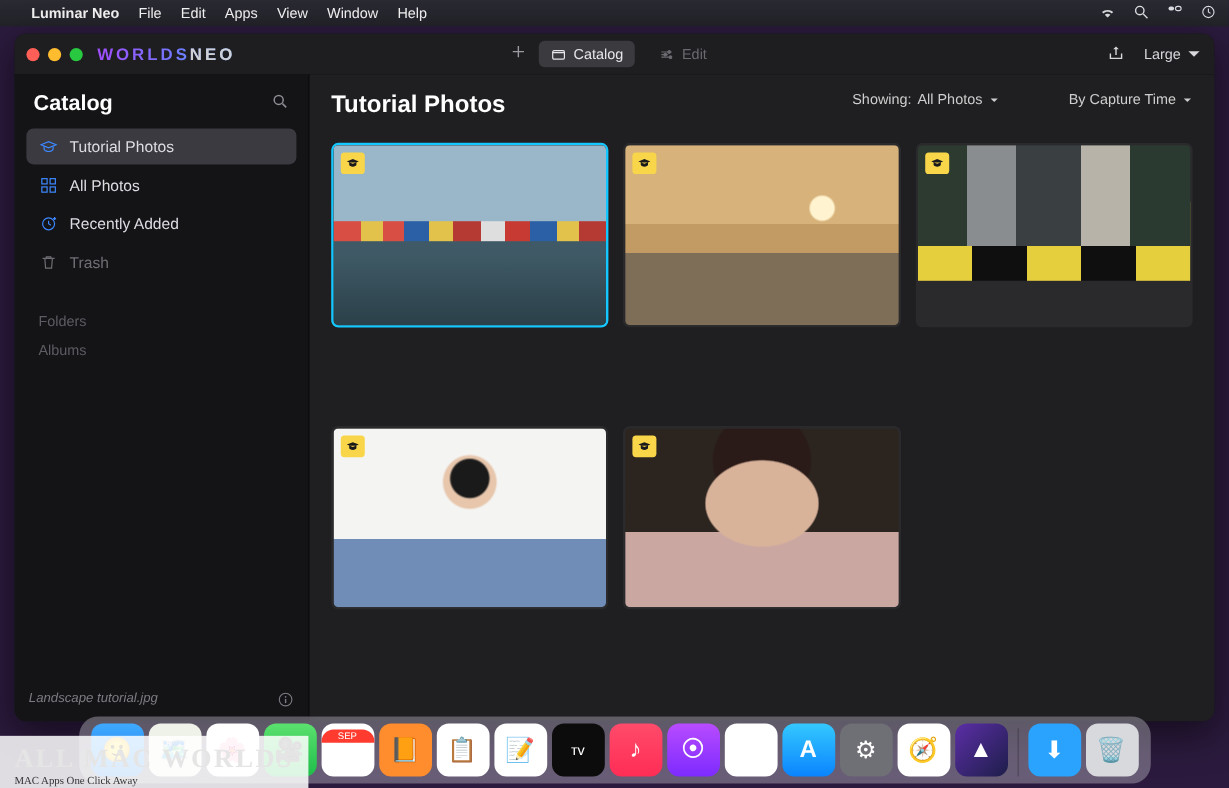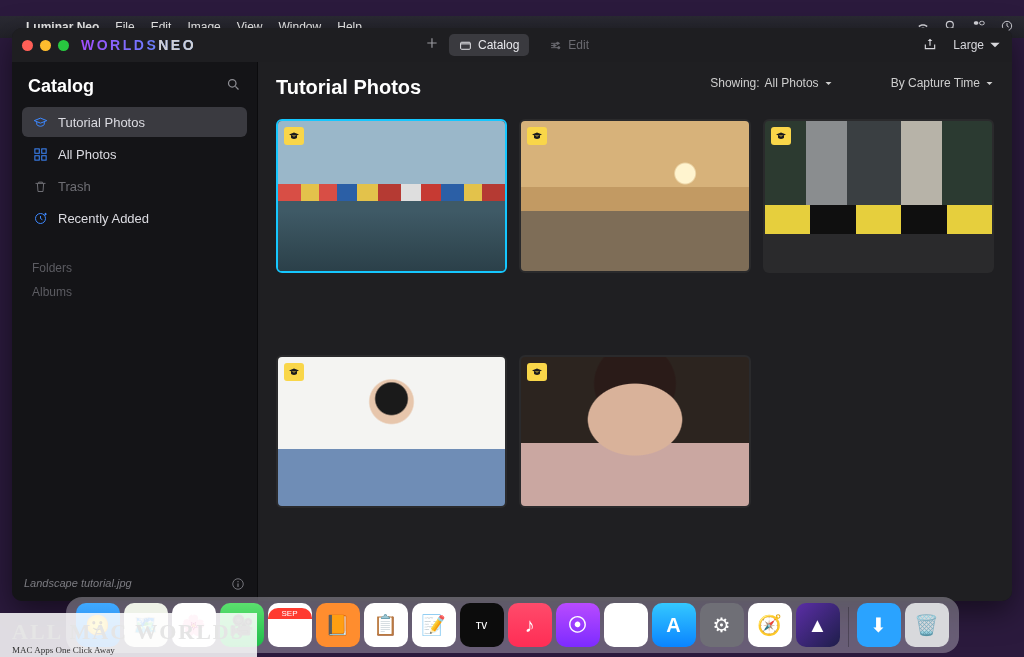--- a/index.html
+++ b/index.html
@@ -10,21 +10,21 @@
     --blue:#3d88ff;
     --muted:#8a8a8f;
     --darker:#141417;
     --panel:#1a1a1d;
     --workspace:#1f1f22;
     --thumb-border:#2a2a2c;
     --selected:#15c7ff;
   }
   html,body{margin:0;padding:0;width:1024px;height:657px;overflow:hidden;font-family:-apple-system,Helvetica,Arial,sans-serif;background:#2b1a3d;}
   
-  .menubar{position:absolute;top:16px;left:0;right:0;height:var(--menubar-h);background:linear-gradient(#2a2a33,#222229);display:flex;align-items:center;color:#f2f2f2;font-size:12px;padding:0 10px;gap:16px;}
+  .menubar{position:absolute;top:0;left:0;right:0;height:var(--menubar-h);background:linear-gradient(#2a2a33,#222229);display:flex;align-items:center;color:#f2f2f2;font-size:12px;padding:0 10px;gap:16px;}
   .menubar .apple{font-size:13px;}
   .menubar .app-name{font-weight:600;}
   .menubar .spacer{flex:1;}
   .menubar .right{display:flex;gap:14px;align-items:center;color:#dcdce2;}
   .menubar svg{width:14px;height:14px;fill:#dcdce2;}
 
   
   .window{position:absolute;top:28px;left:12px;right:12px;bottom:56px;background:var(--panel);border-radius:10px;overflow:hidden;box-shadow:0 10px 30px rgba(0,0,0,.5);}
   
   .titlebar{height:var(--titlebar-h);display:flex;align-items:center;padding:0 10px;background:#1e1e21;border-bottom:1px solid #0d0d0f;}
@@ -129,21 +129,21 @@
   .wm .apple-ghost{position:absolute;left:58px;top:4px;font-size:28px;color:rgba(0,0,0,.12);}
 </style>
 </head>
 <body>
 
 <div class="menubar">
   <span class="apple"></span>
   <span class="app-name">Luminar Neo</span>
   <span>File</span>
   <span>Edit</span>
-  <span>Image</span>
+  <span>Apps</span>
   <span>View</span>
   <span>Window</span>
   <span>Help</span>
   <span class="spacer"></span>
   <span class="right">
     <span><svg viewBox="0 0 24 24">
           <path d="M12 20l-2-2c1-1 3-1 4 0zM4 12c4-4 12-4 16 0l-2 2c-3-3-9-3-12 0zM8 16c2-2 6-2 8 0l-2 2c-1-1-3-1-4 0z"></path>
         </svg></span>
     <span><svg viewBox="0 0 24 24">
           <circle cx="10" cy="10" r="6" fill="none" stroke="#dcdce2" stroke-width="2"></circle>
@@ -230,37 +230,37 @@
         <span class="ico">
             <svg viewBox="0 0 24 24">
               <rect x="3" y="3" width="7" height="7"></rect>
               <rect x="14" y="3" width="7" height="7"></rect>
               <rect x="3" y="14" width="7" height="7"></rect>
               <rect x="14" y="14" width="7" height="7"></rect>
             </svg>
           </span>
         <span>All Photos</span>
       </div>
-      <div class="side-item dim">
-        <span class="ico">
-            <svg viewBox="0 0 24 24">
-              <path d="M4 7h16M9 7V5h6v2M7 7l1 13h8l1-13"></path>
-            </svg>
-          </span>
-        <span>Trash</span>
-      </div>
       <div class="side-item">
         <span class="ico">
             <svg viewBox="0 0 24 24">
               <circle cx="12" cy="12" r="8"></circle>
               <path d="M12 8v4l3 2"></path>
               <path d="M18 5h4M20 3v4"></path>
             </svg>
           </span>
         <span>Recently Added</span>
+      </div>
+      <div class="side-item dim">
+        <span class="ico">
+            <svg viewBox="0 0 24 24">
+              <path d="M4 7h16M9 7V5h6v2M7 7l1 13h8l1-13"></path>
+            </svg>
+          </span>
+        <span>Trash</span>
       </div>
 
       <div class="section-gap"></div>
       <div class="side-section">Folders</div>
       <div class="side-section">Albums</div>
 
       <div class="sidebar-foot">
         <span>Landscape tutorial.jpg</span>
         <span><svg viewBox="0 0 24 24">
               <circle cx="12" cy="12" r="9" fill="none" stroke="#7c7c82" stroke-width="1.6"></circle>

